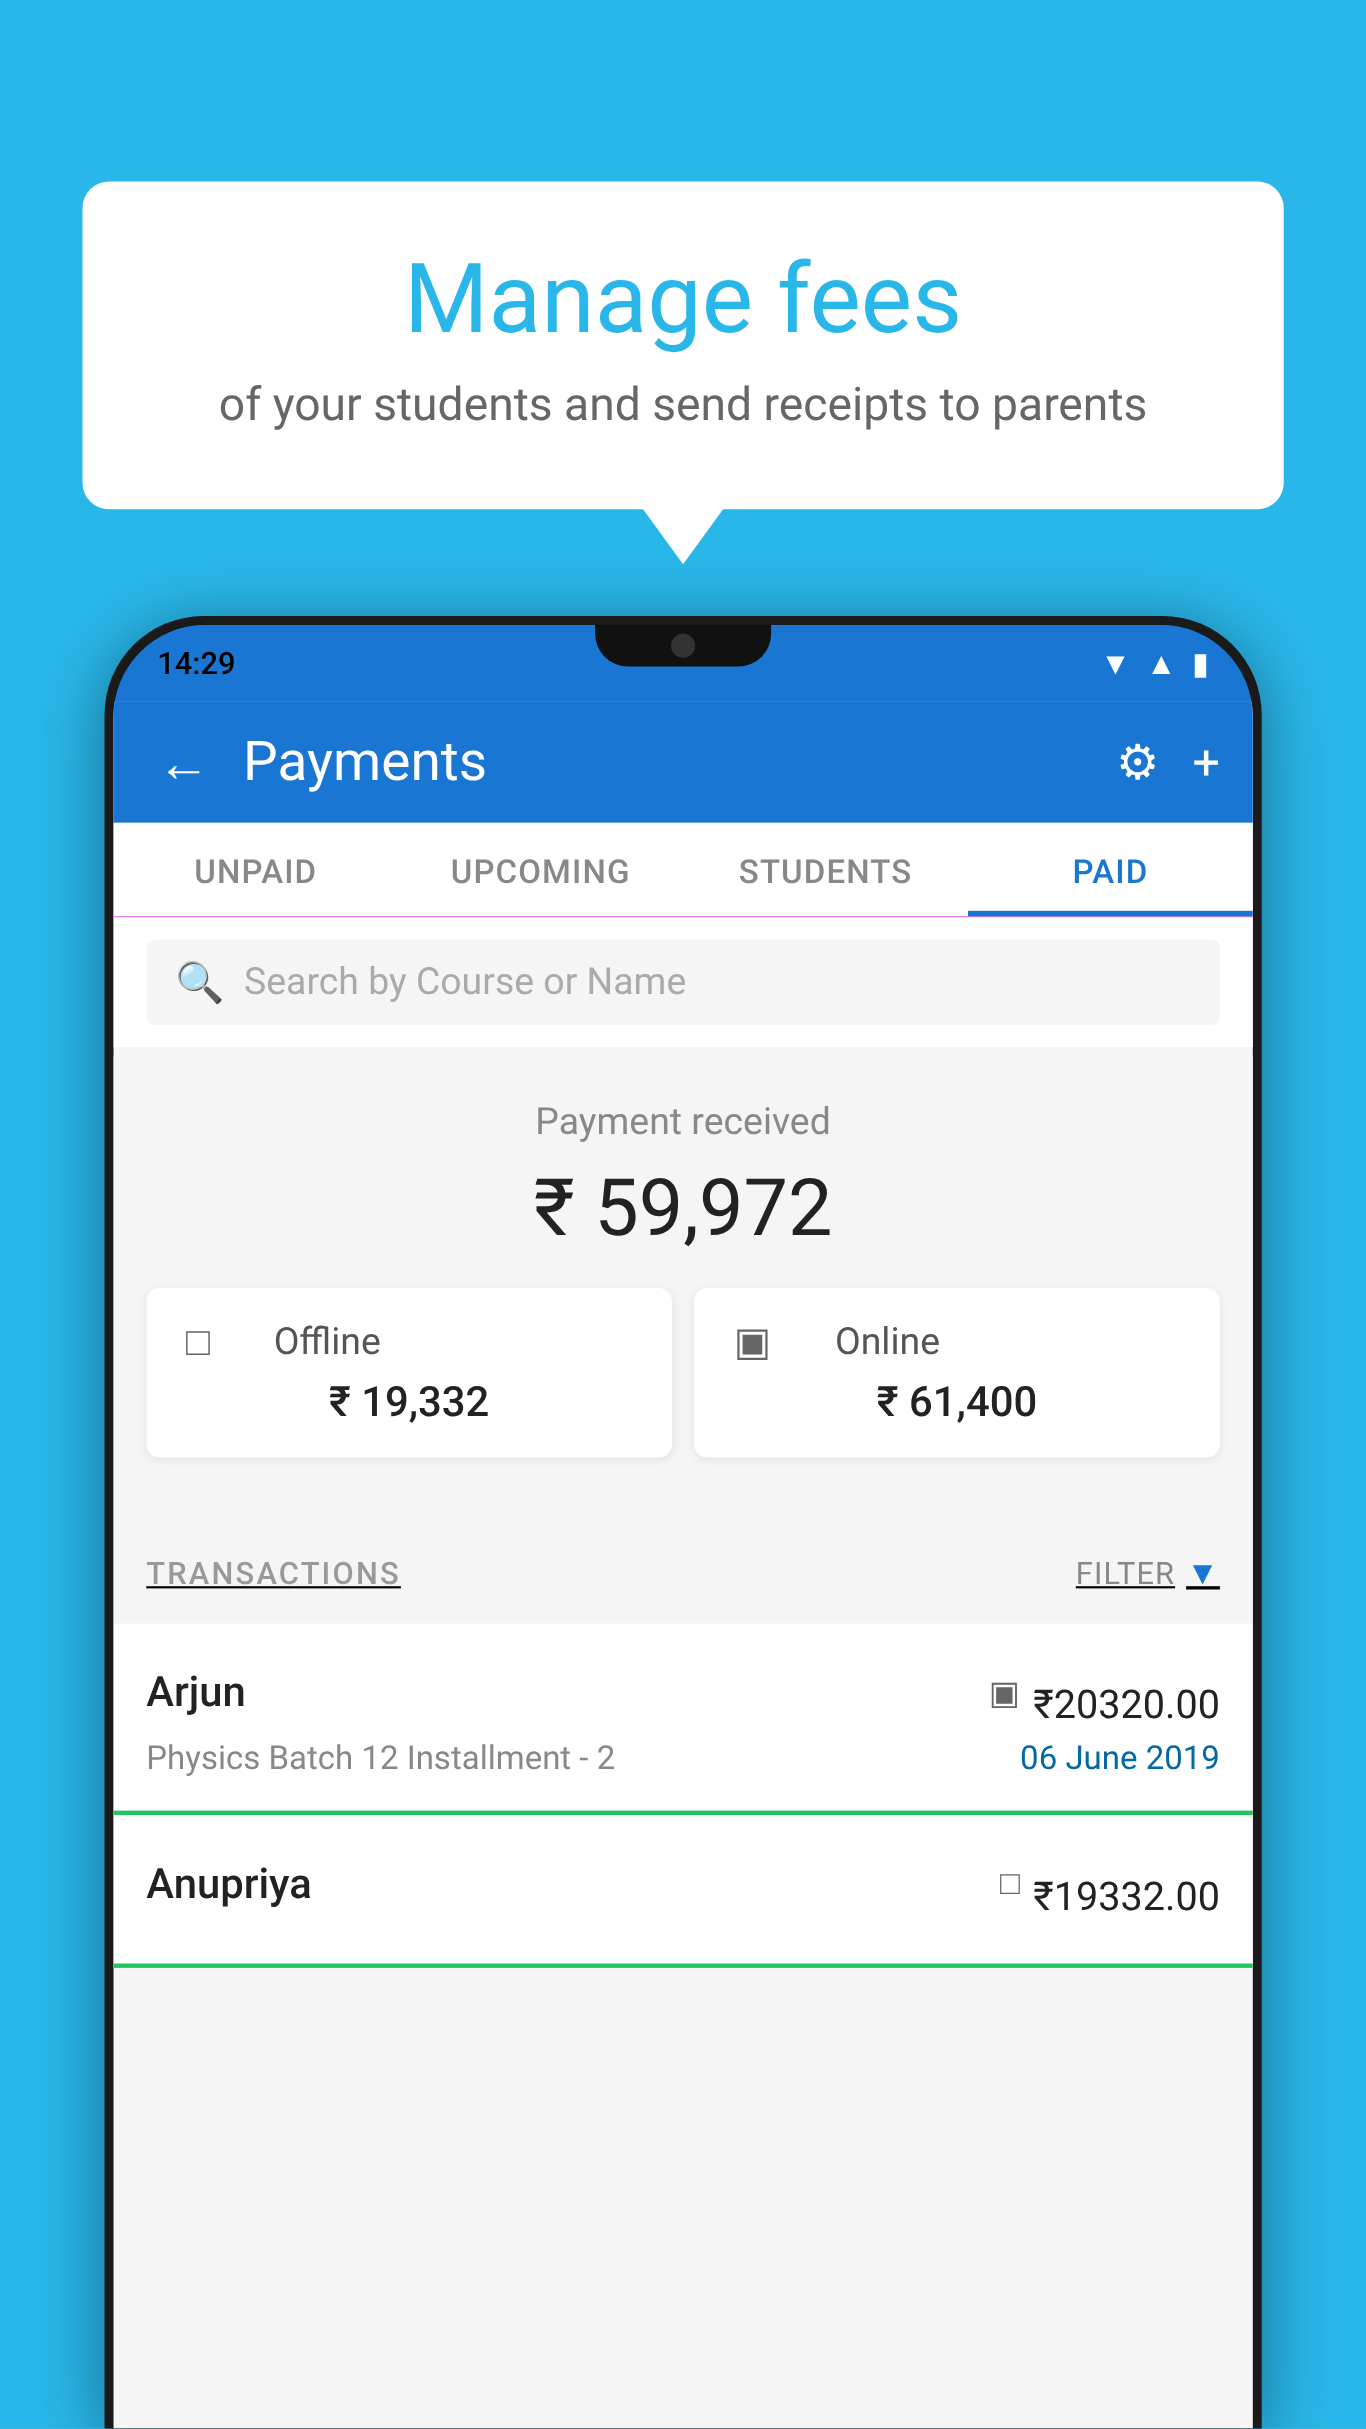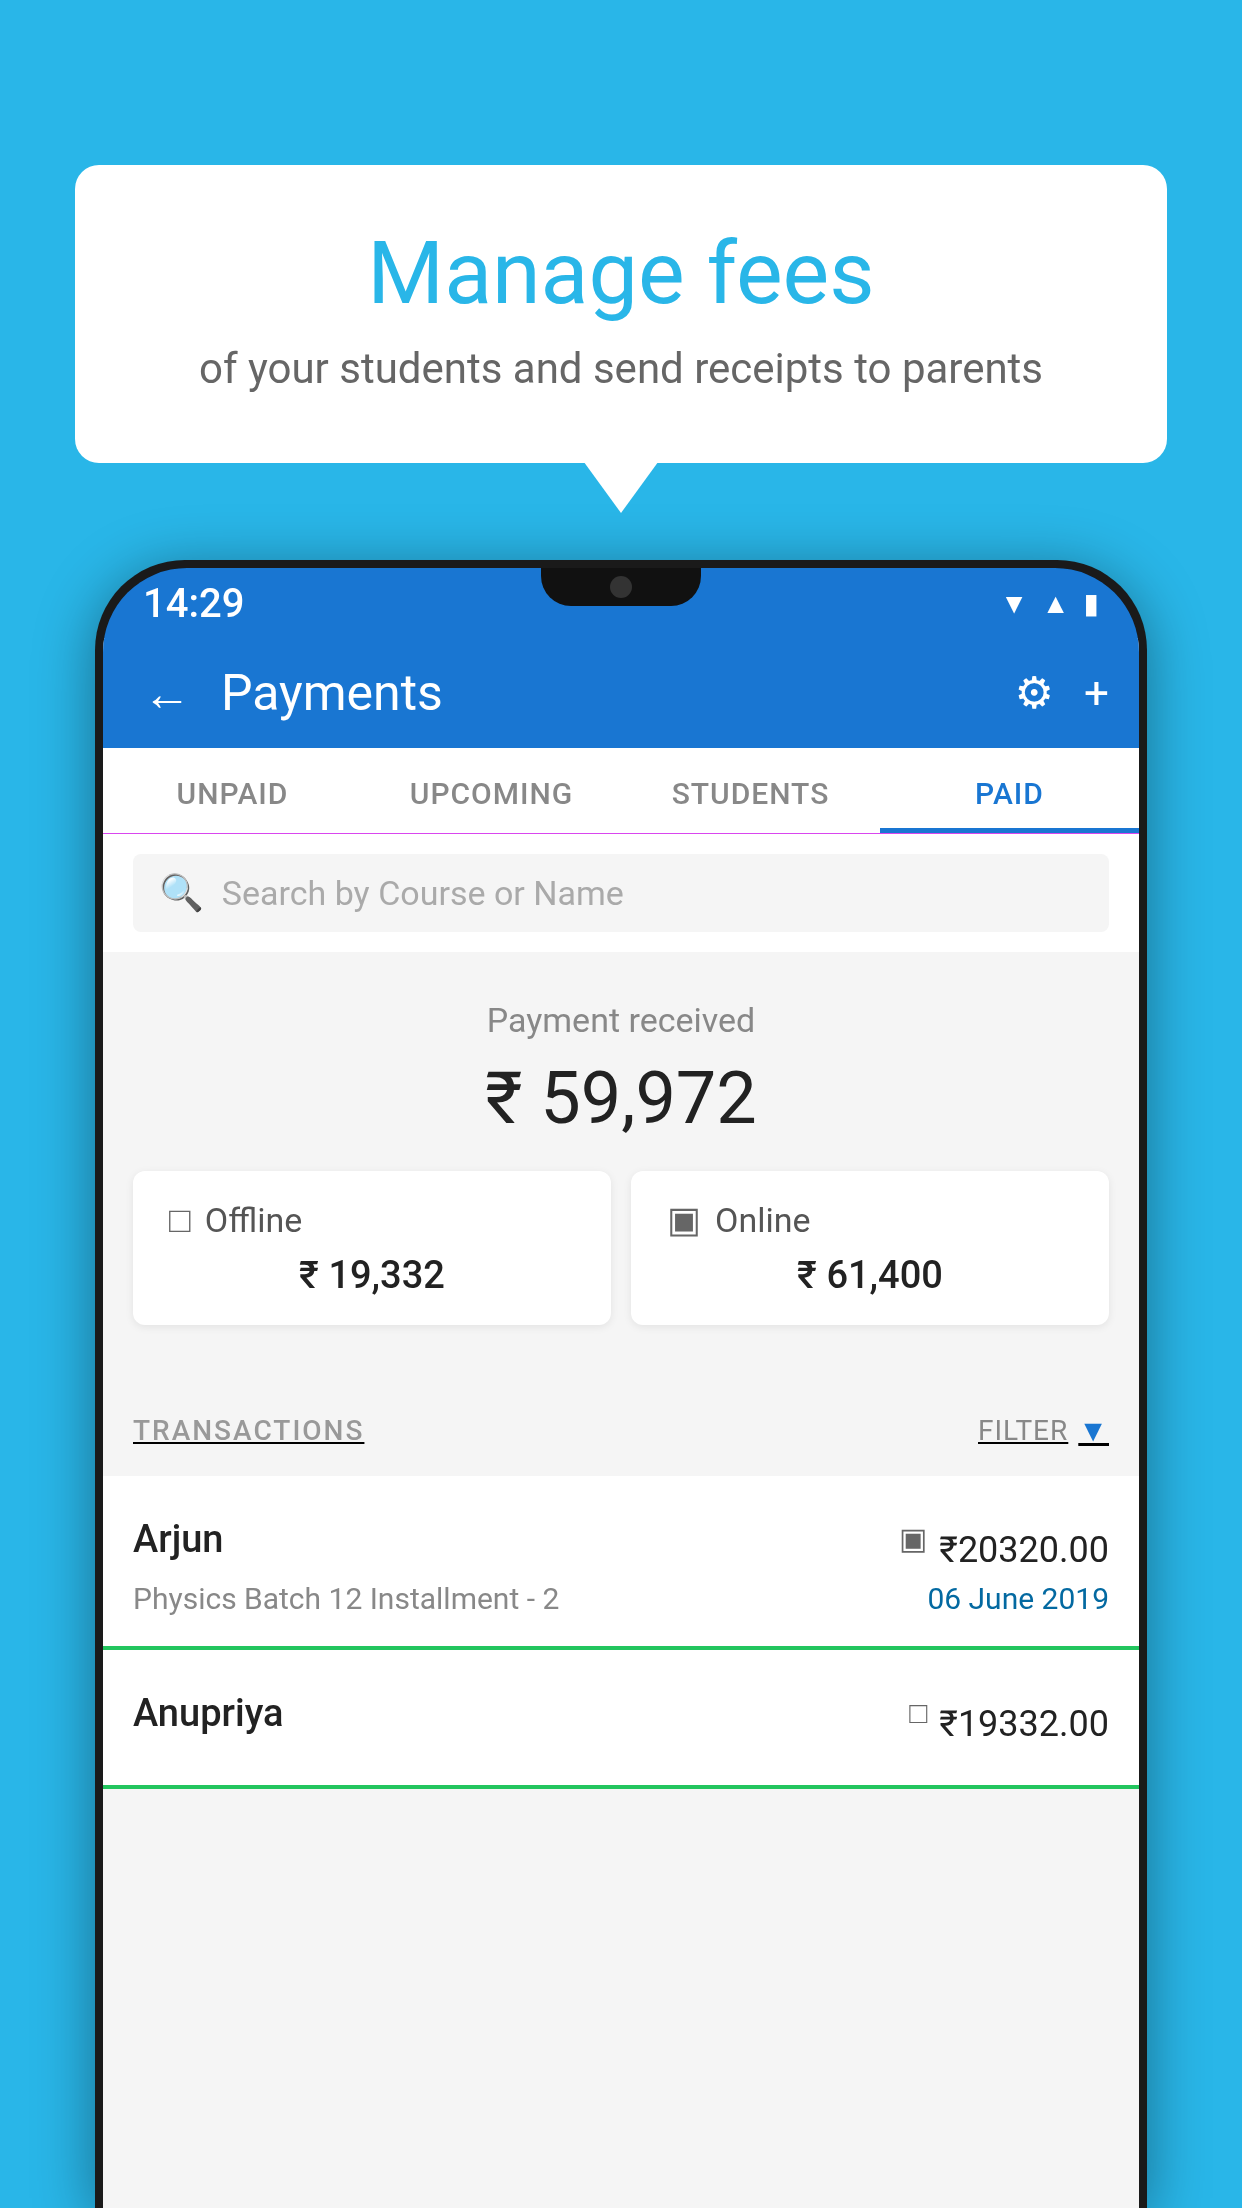--- a/index.html
+++ b/index.html
@@ -99,22 +99,22 @@
       background: #1976d2;
       height: 70px;
       display: flex;
       align-items: center;
       justify-content: space-between;
       padding: 0 40px;
       padding-top: 0;
       position: relative;
     }
     .status-time {
-      color: #ffffff;
-      font-size: 40px;
+      color: #000000;
+      font-size: 28px;
       font-weight: 500;
     }
     .status-icons {
       display: flex;
       align-items: center;
       gap: 14px;
     }
 
     
     .screen {
@@ -250,20 +250,21 @@
       gap: 14px;
       margin-bottom: 12px;
     }
     .card-type-icon {
       font-size: 36px;
       color: #666;
     }
     .card-type-label {
       font-size: 34px;
       color: #555;
+      margin-left: 44px;
     }
     .card-amount {
       font-size: 38px;
       font-weight: 500;
       color: #222;
     }
 
     
     .transactions-header {
       display: flex;

